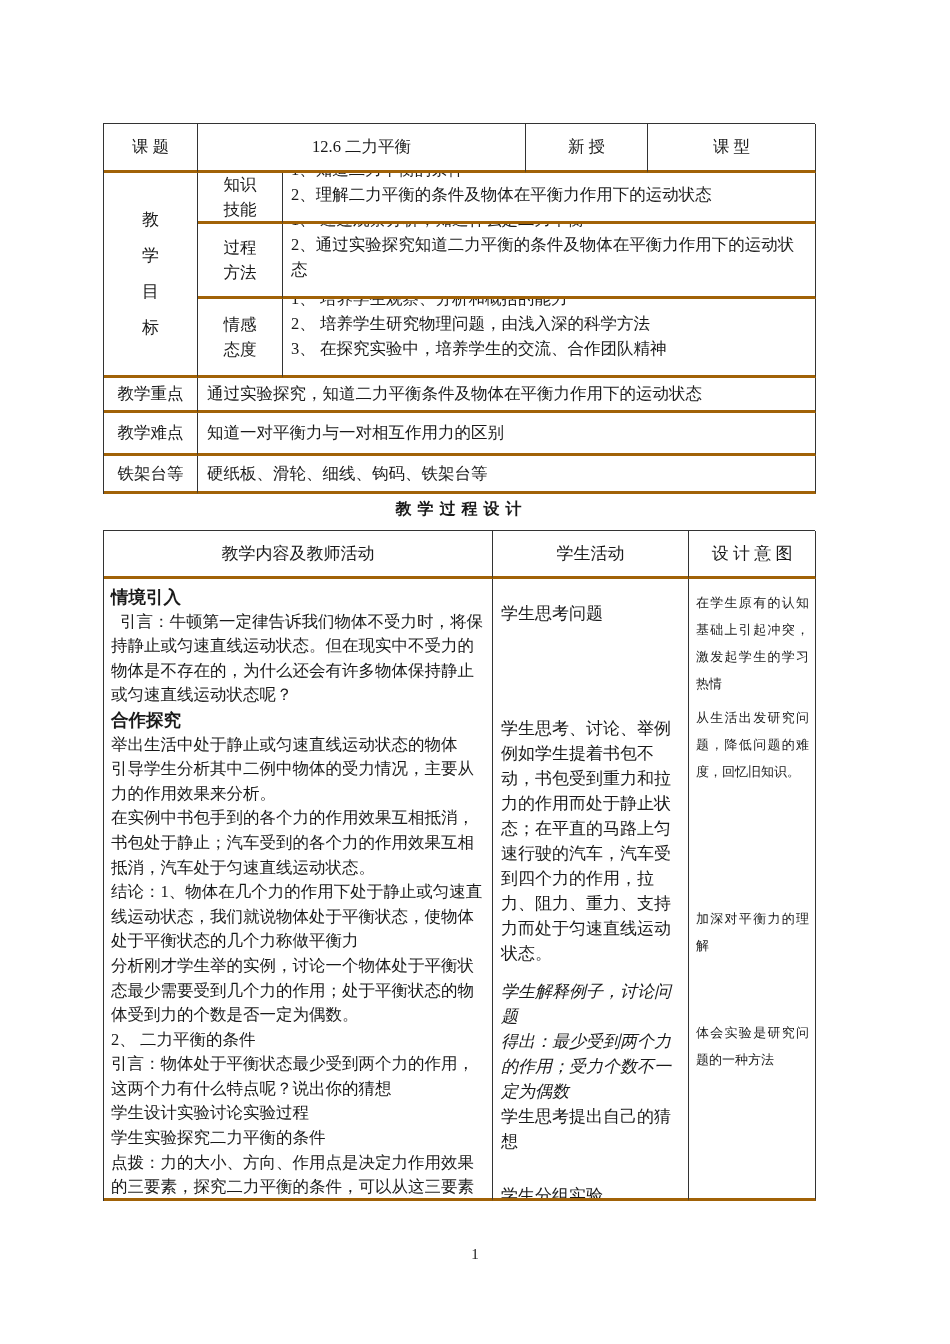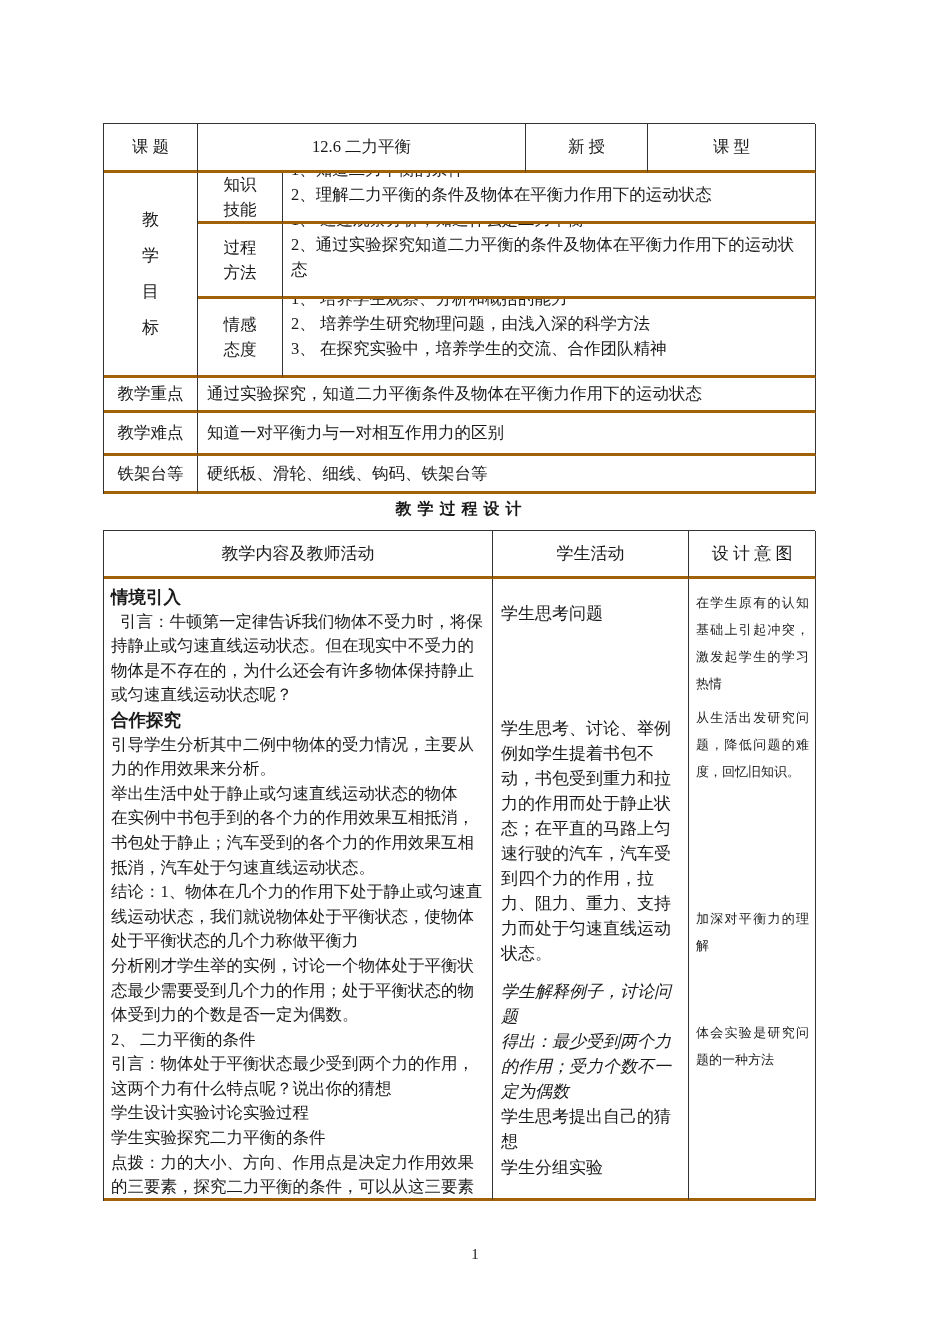--- a/index.html
+++ b/index.html
@@ -36,21 +36,21 @@
   .t2 { top:530px; left:103px; }
   .t2-head { grid-template-columns:389px 196px 127px; grid-auto-rows:48px; font-size:17px; }
   .t2-body { grid-template-columns:389px 196px 127px; grid-auto-rows:622px; }
   .teach-col { padding:6px 4px 16px 7px; font-size:16.5px; line-height:24.6px; }
   .teach-col .hd { font-size:17.5px; font-weight:bold; font-family:"Liberation Sans","DejaVu Sans",sans-serif; }
   .teach-col .indent { text-indent:9px; }
   .stud-col { padding:22px 4px 0 8px; font-size:17px; line-height:25px; }
   .intent-col { padding:10px 6px 4px 7px; font-size:13px; line-height:27px; text-align:justify; }
   .stud-col .b2 { margin-top:90px; }
   .stud-col .b3 { margin-top:13px;font-style:italic; }
-  .stud-col .b5 { margin-top:1px; }
+  .stud-col .b5 { margin-top:29px; }
   .intent-col .b2 { margin-top:7px; }
   .intent-col .b3 { margin-top:120px; }
   .intent-col .b4 { margin-top:60px; }
 
   .page-num { position:absolute; top:1246px; left:0; right:0; text-align:center; font-size:15px; }
 </style>
 </head>
 <body>
 
 <div class="sheet">
@@ -108,22 +108,22 @@
       <div class="cell c-center">学生活动</div>
       <div class="cell c-center">设 计 意 图</div>
     </div>
 
     <div class="grid t2-body">
 
       <div class="cell teach-col">
         <div class="hd">情境引入</div>
         <div class="indent">引言：牛顿第一定律告诉我们物体不受力时，将保持静止或匀速直线运动状态。但在现实中不受力的物体是不存在的，为什么还会有许多物体保持静止或匀速直线运动状态呢？</div>
         <div class="hd">合作探究</div>
+        <div>举出生活中处于静止或匀速直线运动状态的物体</div>
         <div>引导学生分析其中二例中物体的受力情况，主要从力的作用效果来分析。</div>
-        <div>举出生活中处于静止或匀速直线运动状态的物体</div>
         <div>在实例中书包手到的各个力的作用效果互相抵消，书包处于静止；汽车受到的各个力的作用效果互相抵消，汽车处于匀速直线运动状态。</div>
         <div>结论：1、物体在几个力的作用下处于静止或匀速直线运动状态，我们就说物体处于平衡状态，使物体处于平衡状态的几个力称做平衡力</div>
         <div>分析刚才学生举的实例，讨论一个物体处于平衡状态最少需要受到几个力的作用；处于平衡状态的物体受到力的个数是否一定为偶数。</div>
         <div>2、 二力平衡的条件</div>
         <div>引言：物体处于平衡状态最少受到两个力的作用，这两个力有什么特点呢？说出你的猜想</div>
         <div>学生设计实验讨论实验过程</div>
         <div>学生实验探究二力平衡的条件</div>
         <div>点拨：力的大小、方向、作用点是决定力作用效果的三要素，探究二力平衡的条件，可以从这三要素来</div>
       </div>
 

